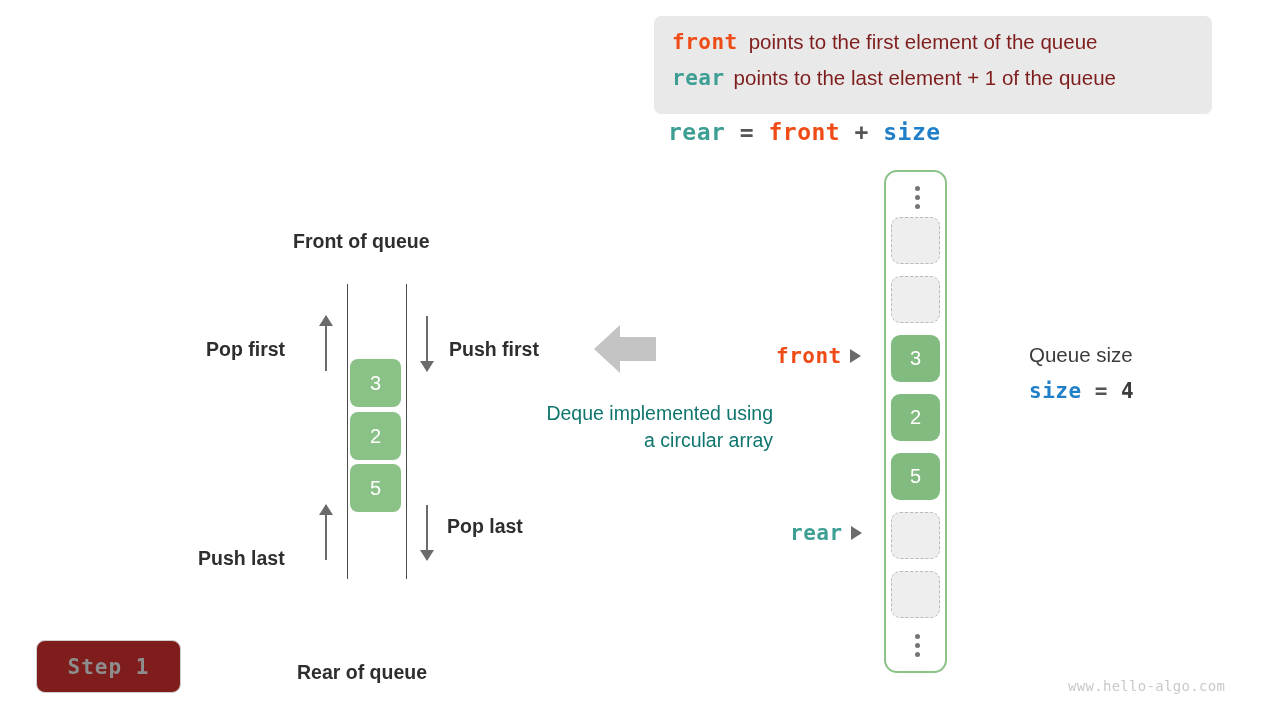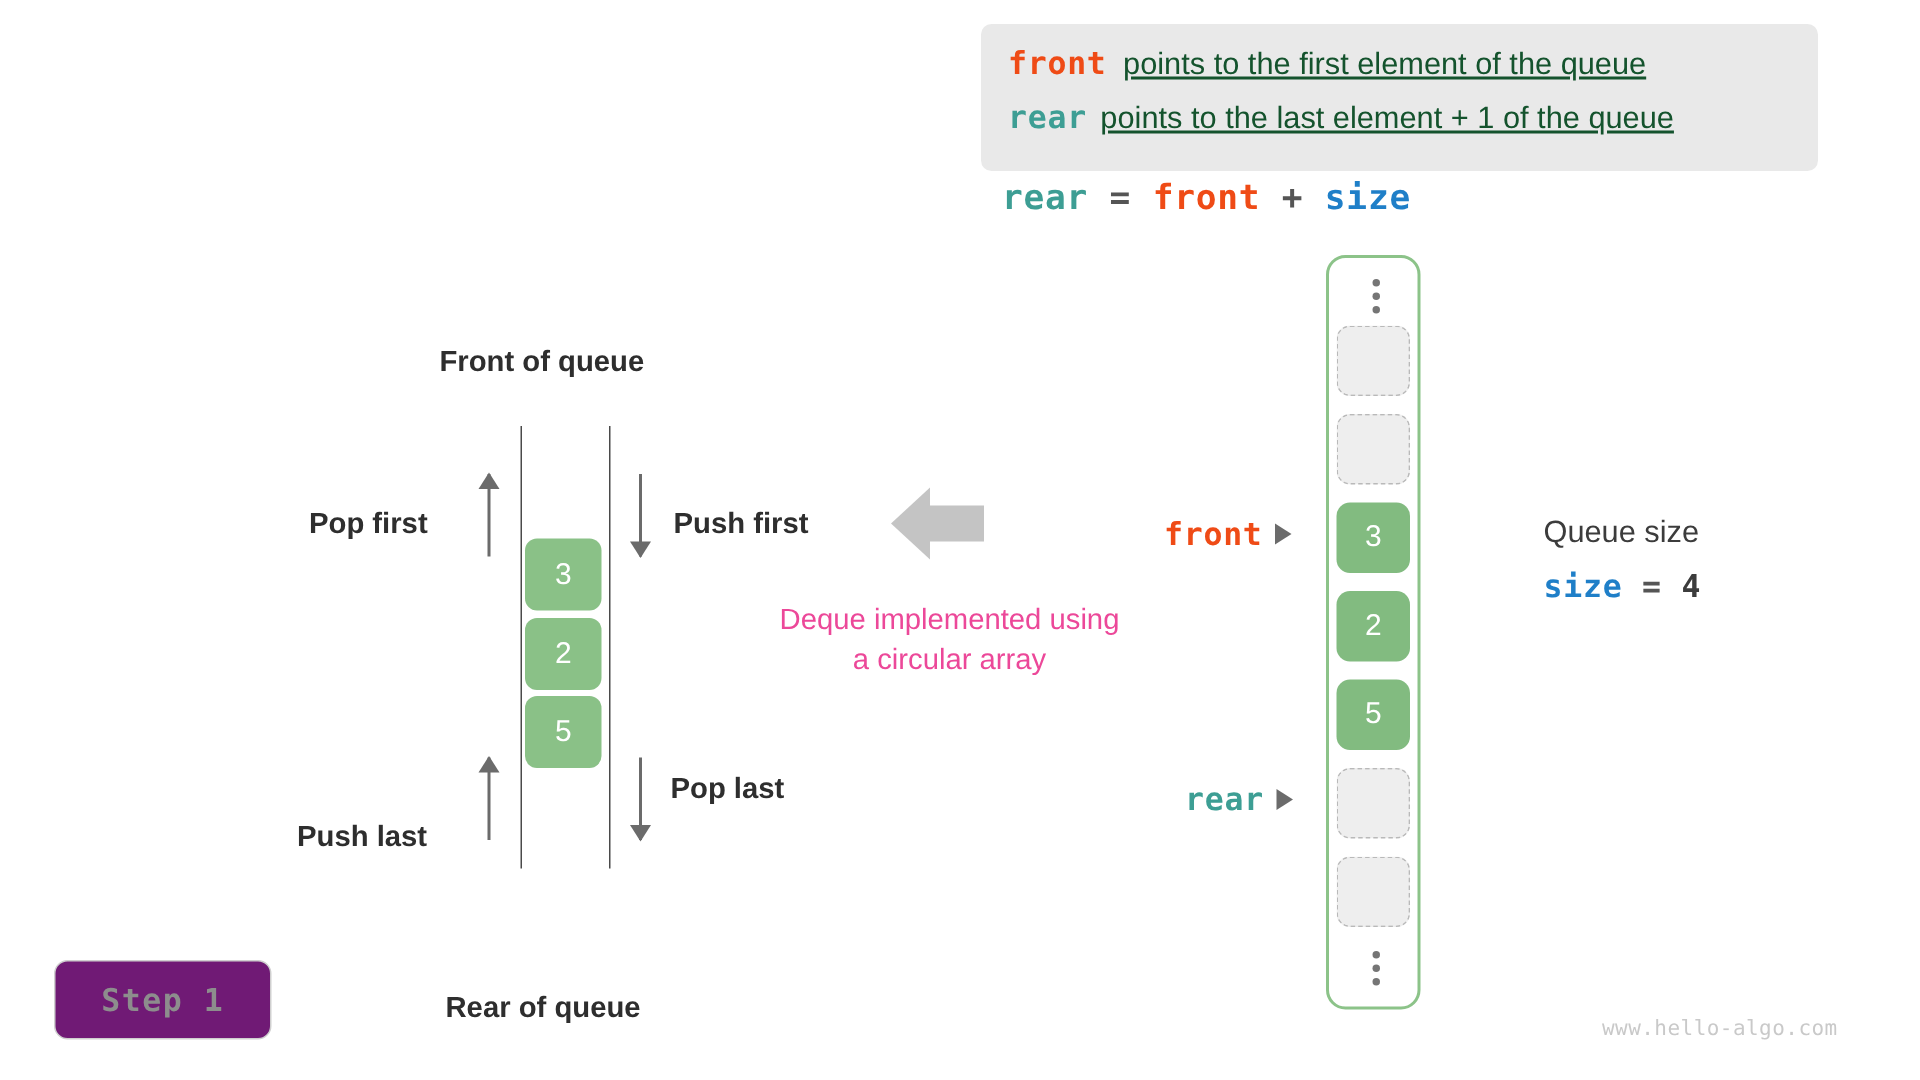--- a/index.html
+++ b/index.html
@@ -20,23 +20,22 @@
   }
   .def-row { display: flex; align-items: baseline; height: 36px; }
   .def-row .kw {
     font-family: "DejaVu Sans Mono", monospace;
     font-weight: bold; font-size: 21px; letter-spacing: 0.5px;
   }
   .kw-front { color: #ef4b16; }
   .kw-rear  { color: #3d9e94; }
   .kw-size  { color: #1f7fc8; }
   .def-row .txt {
-    color: #14532d; font-size: 20.5px; margin-left: 11px;
+    color: #7f1d1d; font-size: 20.5px; margin-left: 11px;
     font-family: "Liberation Sans", sans-serif;
-    text-decoration: underline;
   }
   .def-row.r2 .txt { margin-left: 9px; }
 
   
   .formula {
     position: absolute; left: 668px; top: 119px;
     font-family: "DejaVu Sans Mono", monospace;
     font-weight: bold; font-size: 23px;
     letter-spacing: 0.5px;
     white-space: pre;
@@ -105,22 +104,22 @@
   .big-arrow .tip {
     position: absolute; left: 0; top: 0;
     width: 0; height: 0;
     border-top: 24px solid transparent;
     border-bottom: 24px solid transparent;
     border-right: 26px solid #c4c4c4;
   }
 
   .caption {
     position: absolute; left: 493px; top: 400px;
-    width: 280px; text-align: center;
-    color: #ec4899; font-size: 19.5px; line-height: 27px;
+    width: 280px; text-align: right;
+    color: #0f766e; font-size: 19.5px; line-height: 27px;
   }
 
   
   .arr-box {
     position: absolute; left: 884px; top: 170px;
     width: 63px; height: 503px;
     border: 2.2px solid #8cc389; border-radius: 13px;
     background: #ffffff;
   }
   .dots {
@@ -183,21 +182,21 @@
     white-space: pre;
   }
   .size-expr .op { color: #555555; }
   .size-expr .num { color: #3c3c3c; }
 
   
   .step-badge {
     position: absolute; left: 36px; top: 640px;
     width: 145px; height: 53px;
     border: 1.4px solid #cfcfcf; border-radius: 9px;
-    background: #701a75;
+    background: #7f1d1d;
     display: flex; align-items: center; justify-content: center;
     font-family: "DejaVu Sans Mono", monospace;
     font-weight: bold; font-size: 21px; letter-spacing: 1px;
     color: #8d8d8d;
   }
   .watermark {
     position: absolute; left: 1068px; top: 678px;
     font-family: "DejaVu Sans Mono", monospace;
     font-size: 14px; color: #c9c9c9; letter-spacing: 0.3px;
   }

